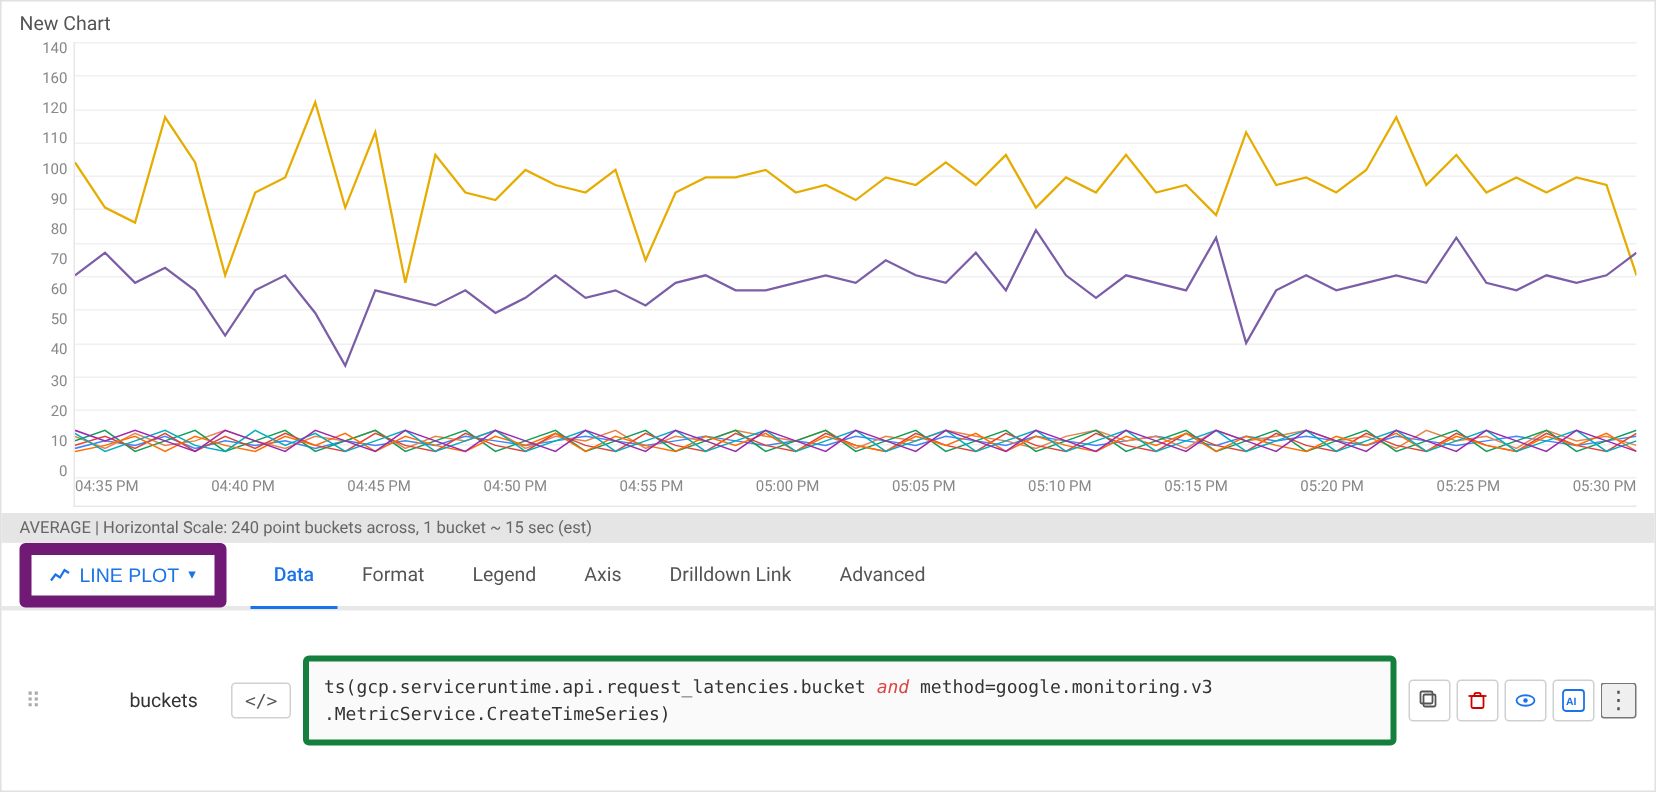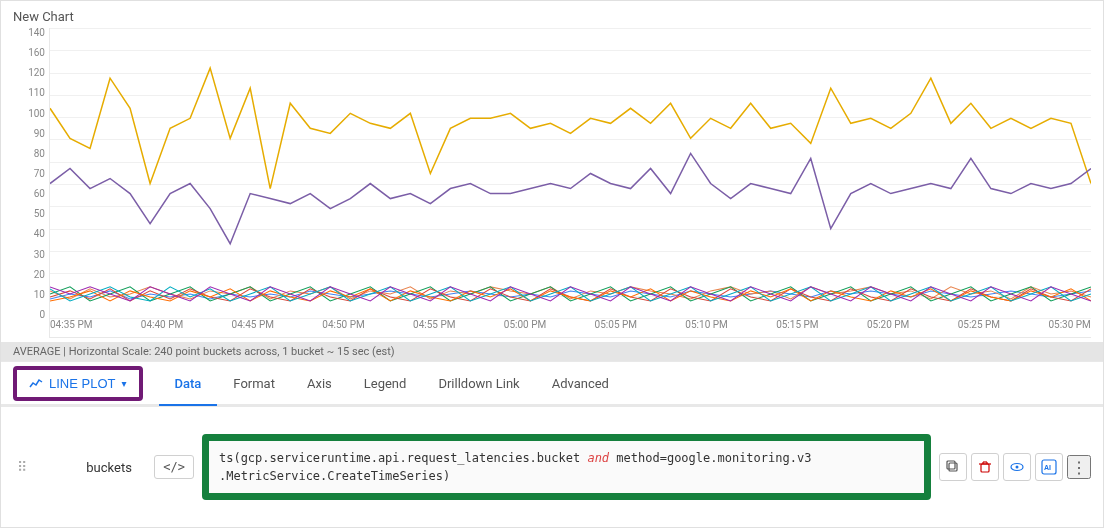--- a/index.html
+++ b/index.html
@@ -22,33 +22,33 @@
     .x-axis-labels span { font-size: 10px; color: #888; }
 
     svg.chart-svg { position: absolute; top: 0; left: 0; right: 0; bottom: 18px; width: 100%; height: calc(100% - 18px); }
 
     
     .status-bar { padding: 3px 12px; font-size: 11px; color: #666; border-bottom: 1px solid #e8e8e8; background: #e5e5e5; }
 
     
     .tab-bar { display: flex; align-items: center; padding: 0 12px; border-bottom: 2px solid #e8e8e8; height: 44px; gap: 0; }
 
-    .chart-type-btn { display: flex; align-items: center; gap: 6px; padding: 6px 12px; border: 4px solid #701a75; border-radius: 4px; background: #fff; color: #1a73e8; font-size: 13px; font-weight: 500; cursor: pointer; margin-right: 16px; white-space: nowrap; }
+    .chart-type-btn { display: flex; align-items: center; gap: 6px; padding: 6px 12px; border: 8px solid #701a75; border-radius: 4px; background: #fff; color: #1a73e8; font-size: 13px; font-weight: 500; cursor: pointer; margin-right: 16px; white-space: nowrap; }
     .chevron-icon { font-size: 10px; }
 
     .tab { padding: 0 16px; height: 44px; display: flex; align-items: center; font-size: 13px; color: #555; cursor: pointer; border-bottom: 2px solid transparent; margin-bottom: -2px; white-space: nowrap; }
     .tab.active { color: #1a73e8; border-bottom: 2px solid #1a73e8; font-weight: 500; }
 
     
     .bottom-row { display: flex; align-items: center; padding: 8px 12px; gap: 8px; border-top: 1px solid #e8e8e8; flex: 1; min-height: 60px; }
 
     .drag-handle { color: #aaa; font-size: 14px; cursor: grab; padding: 4px; }
     .field-name { font-size: 13px; color: #333; min-width: 60px; margin-left: 47px; }
     .code-btn { padding: 4px 8px; border: 1px solid #d0d0d0; border-radius: 3px; background: #fff; color: #555; font-size: 12px; cursor: pointer; font-family: monospace; }
-    .query-box { flex: 1; font-size: 12px; font-family: monospace; padding: 8px 10px; border: 7px solid #15803d; border-radius: 4px; background: #fafafa; line-height: 1.5; color: #333; min-height: 48px; display: flex; align-items: flex-end; }
+    .query-box { flex: 1; font-size: 12px; font-family: monospace; padding: 8px 10px; border: 4px solid #15803d; border-radius: 4px; background: #fafafa; line-height: 1.5; color: #333; min-height: 48px; display: flex; align-items: flex-end; }
     .query-text { line-height: 1.5; }
     .kw-and { color: #d44; font-style: italic; }
     .action-btns { display: flex; gap: 4px; align-items: center; }
     .action-btn { width: 28px; height: 28px; border: 1px solid #d0d0d0; border-radius: 3px; background: #fff; display: flex; align-items: center; justify-content: center; cursor: pointer; color: #555; font-size: 14px; }
     .action-btn.red { color: #c00; }
     .action-btn.blue { color: #1a73e8; }
     .action-btn.ai { color: #1a73e8; font-size: 11px; font-weight: bold; }
     .more-btn { width: 24px; height: 24px; display: flex; align-items: center; justify-content: center; cursor: pointer; color: #555; font-size: 16px; }
   </style>
 </head>
@@ -141,22 +141,22 @@
   <div class="tab-bar">
     <button class="chart-type-btn">
       <svg width="14" height="14" viewBox="0 0 14 14">
         <polyline fill="none" stroke="#1a73e8" stroke-width="1.5" points="1,11 4,7 7,9 10,4 13,6"></polyline>
       </svg>
       <span>LINE PLOT</span>
       <span class="chevron-icon">▾</span>
     </button>
     <div class="tab active">Data</div>
     <div class="tab">Format</div>
+    <div class="tab">Legend</div>
     <div class="tab">Axis</div>
-    <div class="tab">Legend</div>
     <div class="tab">Drilldown Link</div>
     <div class="tab">Advanced</div>
   </div>
 
   <div class="bottom-row">
     <span class="drag-handle">⠿</span>
     <span class="field-name">buckets</span>
     <button class="code-btn">&lt;/&gt;</button>
     <div class="query-box">
       <div class="query-text">

